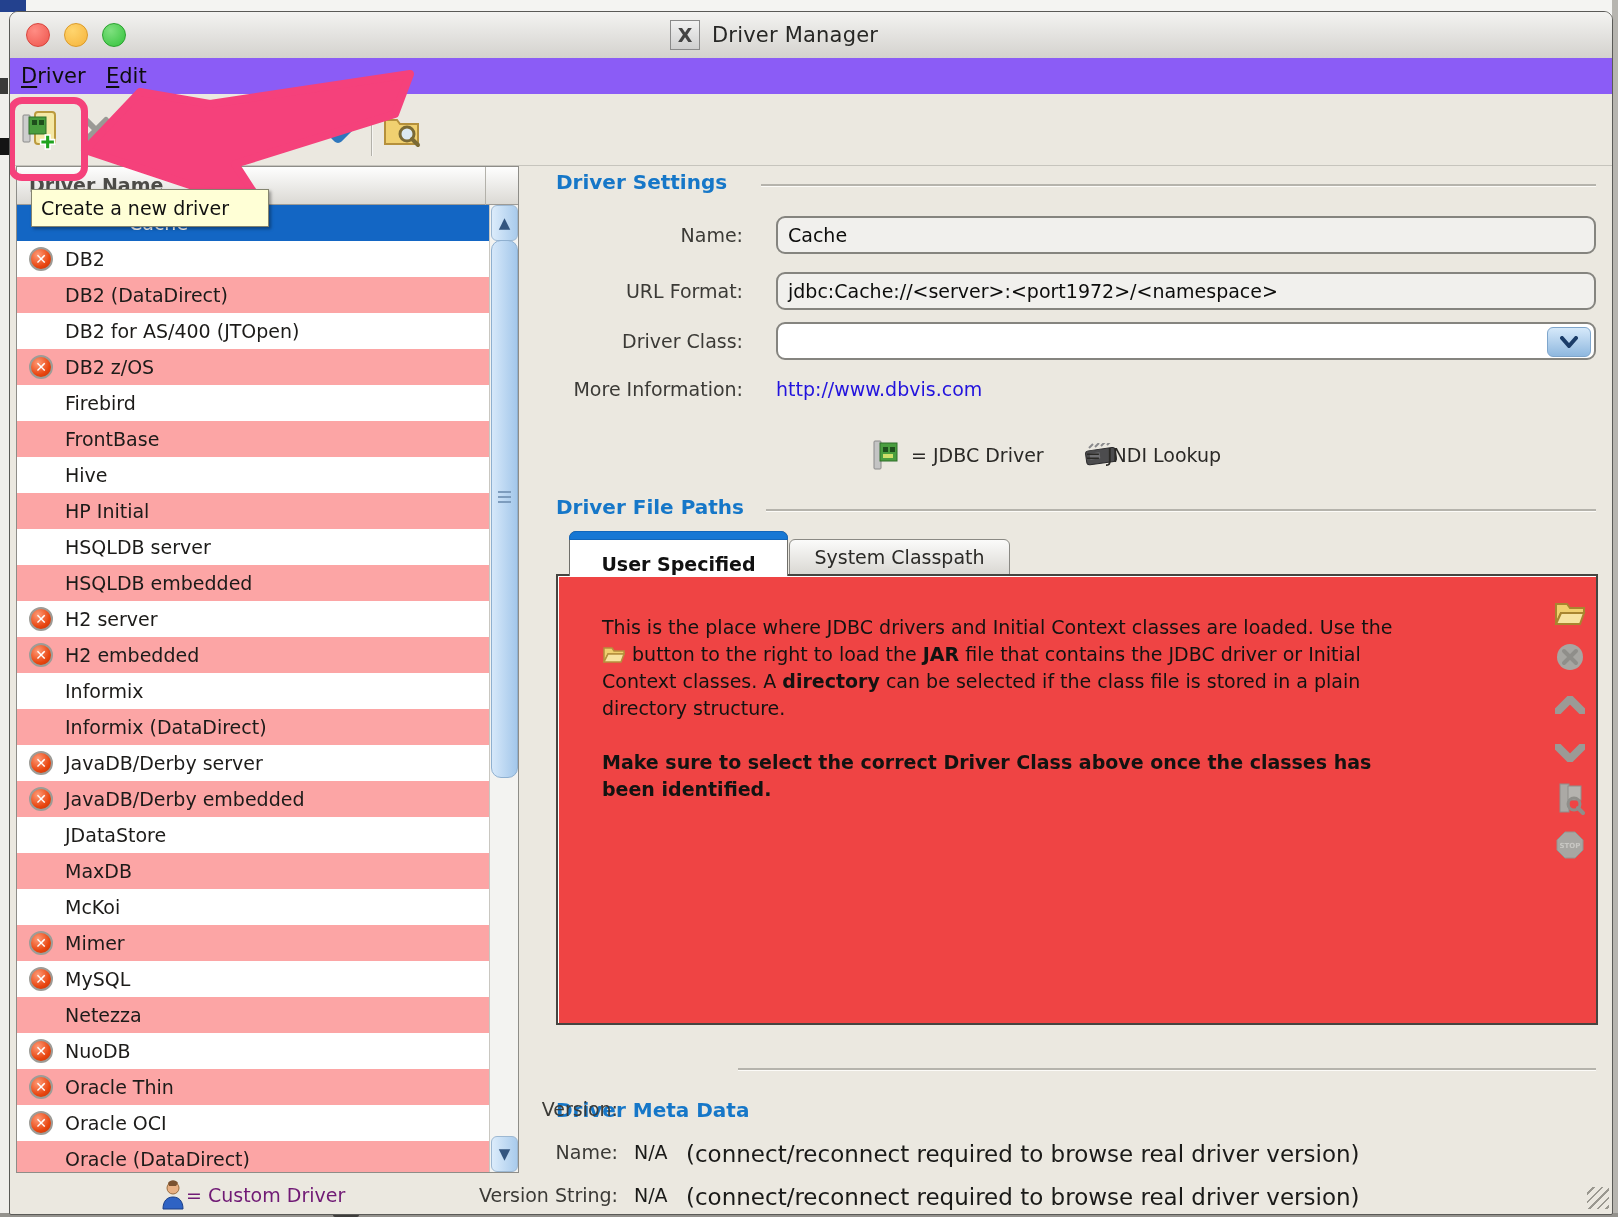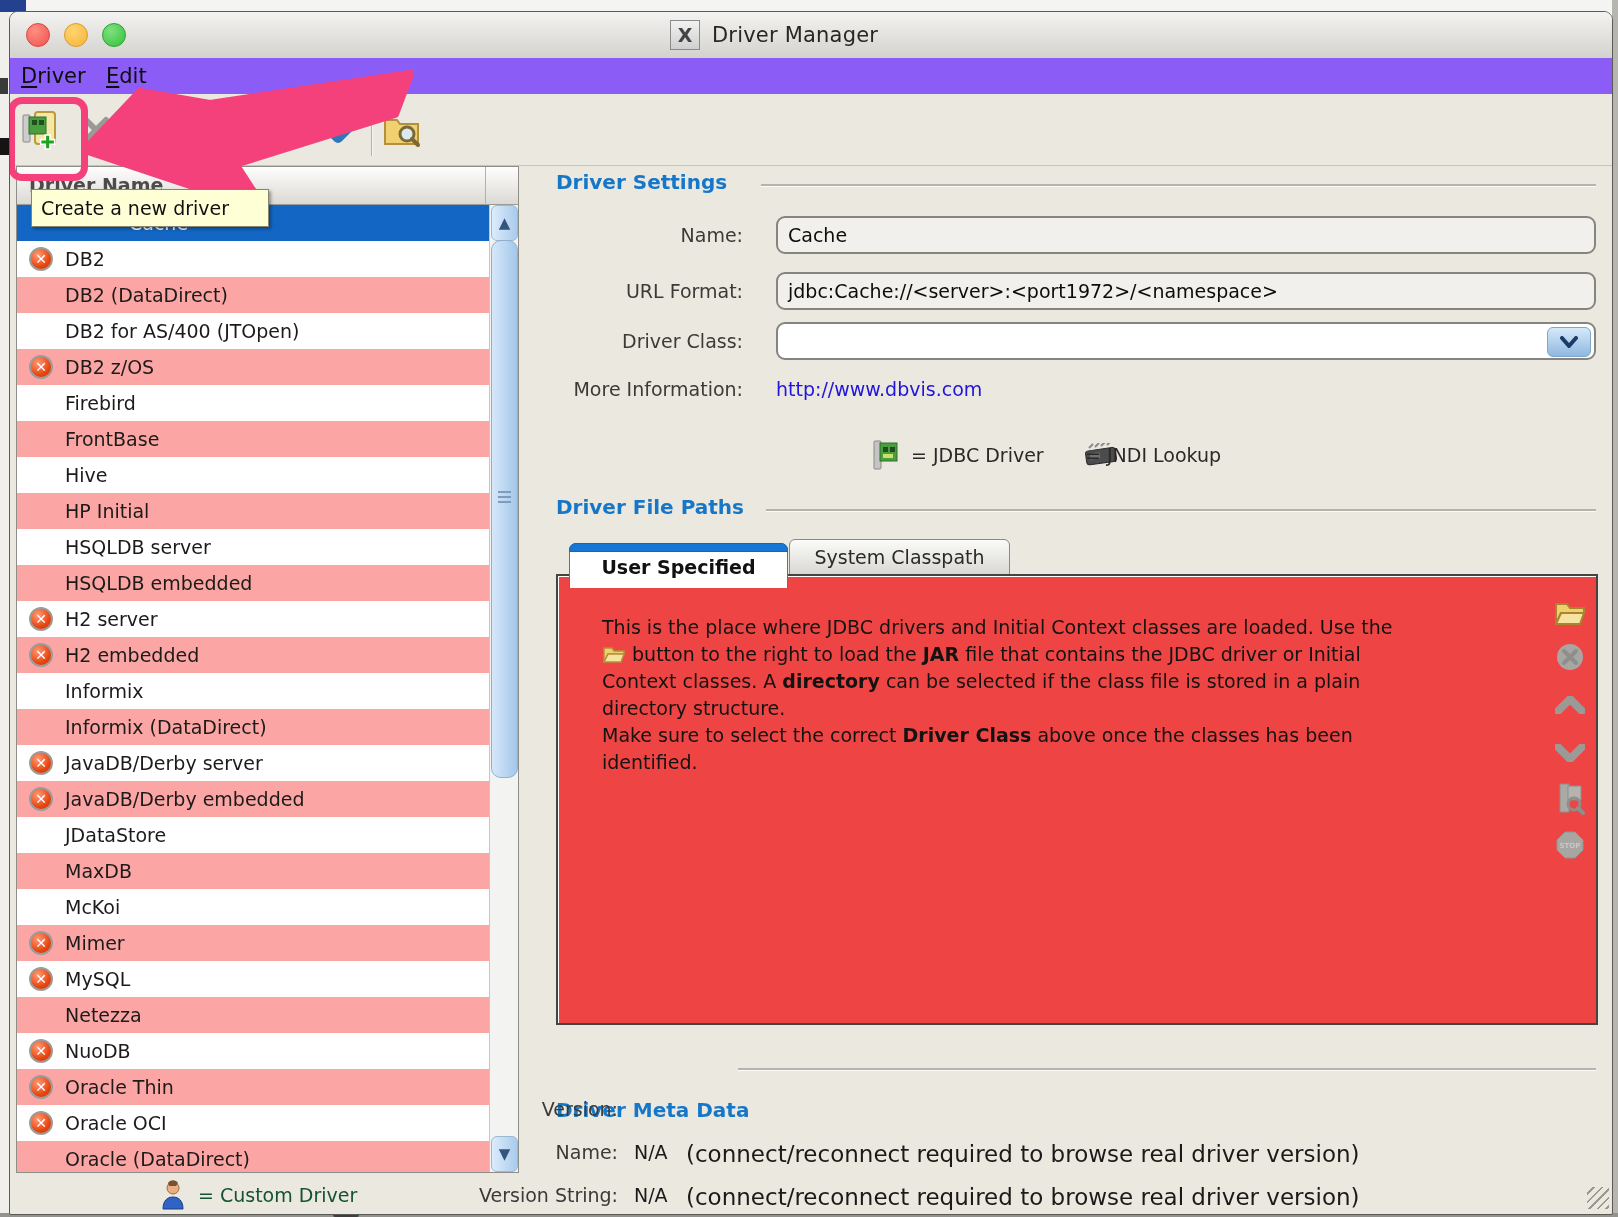--- a/index.html
+++ b/index.html
@@ -67,47 +67,47 @@
   .sthumb{position:absolute;left:1px;top:35px;width:25px;height:536px;border:1px solid #8fb0d0;border-radius:10px;
     background:linear-gradient(90deg,#d6e8fa,#a3c7ea);}
   .sthumb::after{content:"";position:absolute;left:6px;top:250px;width:13px;height:14px;
     background:repeating-linear-gradient(#7d9cbd 0 2px,transparent 2px 5px);}
   
   .tooltip{position:absolute;left:21px;top:177px;width:238px;height:38px;box-sizing:border-box;z-index:60;
     background:#ffffd6;border:1px solid #84846f;box-shadow:2px 2px 3px rgba(0,0,0,.35);
     font-size:19px;color:#111;padding:7px 0 0 9px;white-space:nowrap;}
   
   .list-legend{position:absolute;left:6px;top:1166px;width:503px;height:34px;display:flex;align-items:center;}
-  .list-legend .ltext{font-size:19px;color:#14532d;margin-left:12px;}
+  .list-legend .ltext{font-size:19px;color:#701a75;}
 
   
   .sec-title{position:absolute;font-size:20px;font-weight:bold;color:#1677c8;}
   .sec-line{position:absolute;height:2px;background:#b5b3ac;border-bottom:1px solid #fcfbf8;}
   .flabel{position:absolute;width:303px;text-align:right;font-size:19px;color:#3b3a36;}
   .tfield{position:absolute;left:766px;width:820px;height:38px;box-sizing:border-box;background:#f1f0ed;
     border:2px solid #85847f;border-radius:9px;font-size:19px;color:#0c0c0b;padding:6px 0 0 10px;white-space:nowrap;overflow:hidden;}
   .tfield.combo{background:#fff;}
   .combo-btn{position:absolute;right:3px;top:3px;width:42px;height:28px;border:1px solid #7fa6cc;border-radius:6px;
     background:linear-gradient(#d6e9fa,#8fb8df);display:flex;align-items:center;justify-content:center;}
   .link{position:absolute;font-size:19px;color:#2213dd;}
   .icon-legend{position:absolute;font-size:19px;color:#2a2926;}
 
   
-  .tab-active{position:absolute;left:559px;top:531px;width:219px;height:45px;box-sizing:border-box;z-index:5;
+  .tab-active{position:absolute;left:559px;top:519px;width:219px;height:45px;box-sizing:border-box;z-index:5;
     background:#fff;border:1px solid #706f6a;border-bottom:none;border-radius:7px 7px 0 0;
-    font-size:19px;font-weight:bold;color:#111;text-align:center;padding-top:12px;}
+    font-size:19px;font-weight:bold;color:#111;text-align:center;padding-top:21px;}
   .tab-active::before{content:"";position:absolute;left:-1px;top:-1px;width:219px;height:9px;
     background:#1777d4;border-radius:7px 7px 0 0;border:1px solid #1266bb;box-sizing:border-box;}
   .tab-inactive{position:absolute;left:779px;top:527px;width:221px;height:37px;box-sizing:border-box;
     background:linear-gradient(#fbfbfa,#d9d7d2);border:1px solid #8a8984;border-radius:6px 6px 0 0;
     font-size:19px;color:#2b2a27;text-align:center;padding-top:6px;}
   .tab-panel{position:absolute;left:546px;top:562px;width:1042px;height:451px;box-sizing:border-box;
     background:#ef4444;border:2px solid #454440;box-shadow:inset 1px 1px 0 #fff;}
   .instructions{position:absolute;left:44px;top:38px;width:810px;font-size:19px;line-height:27px;color:#131311;}
-  .instructions .para2{display:block;}
+  .instructions .para2{display:block;margin-top:27px;font-weight:bold;}
   .side-btn{position:absolute;left:995px;width:34px;height:34px;display:flex;align-items:center;justify-content:center;}
 
   
   .meta-label{position:absolute;width:274px;text-align:right;font-size:19px;color:#3b3a36;}
   .meta-val{position:absolute;left:624px;font-size:19px;color:#1a1a18;}
   .meta-note{position:absolute;left:676px;font-size:23px;color:#1a1a18;}
   .resize-grip{position:absolute;right:3px;bottom:5px;width:22px;height:22px;
     background:repeating-linear-gradient(135deg,transparent 0 4px,#9a9890 4px 6px);}
   svg{display:block;}
 </style>

